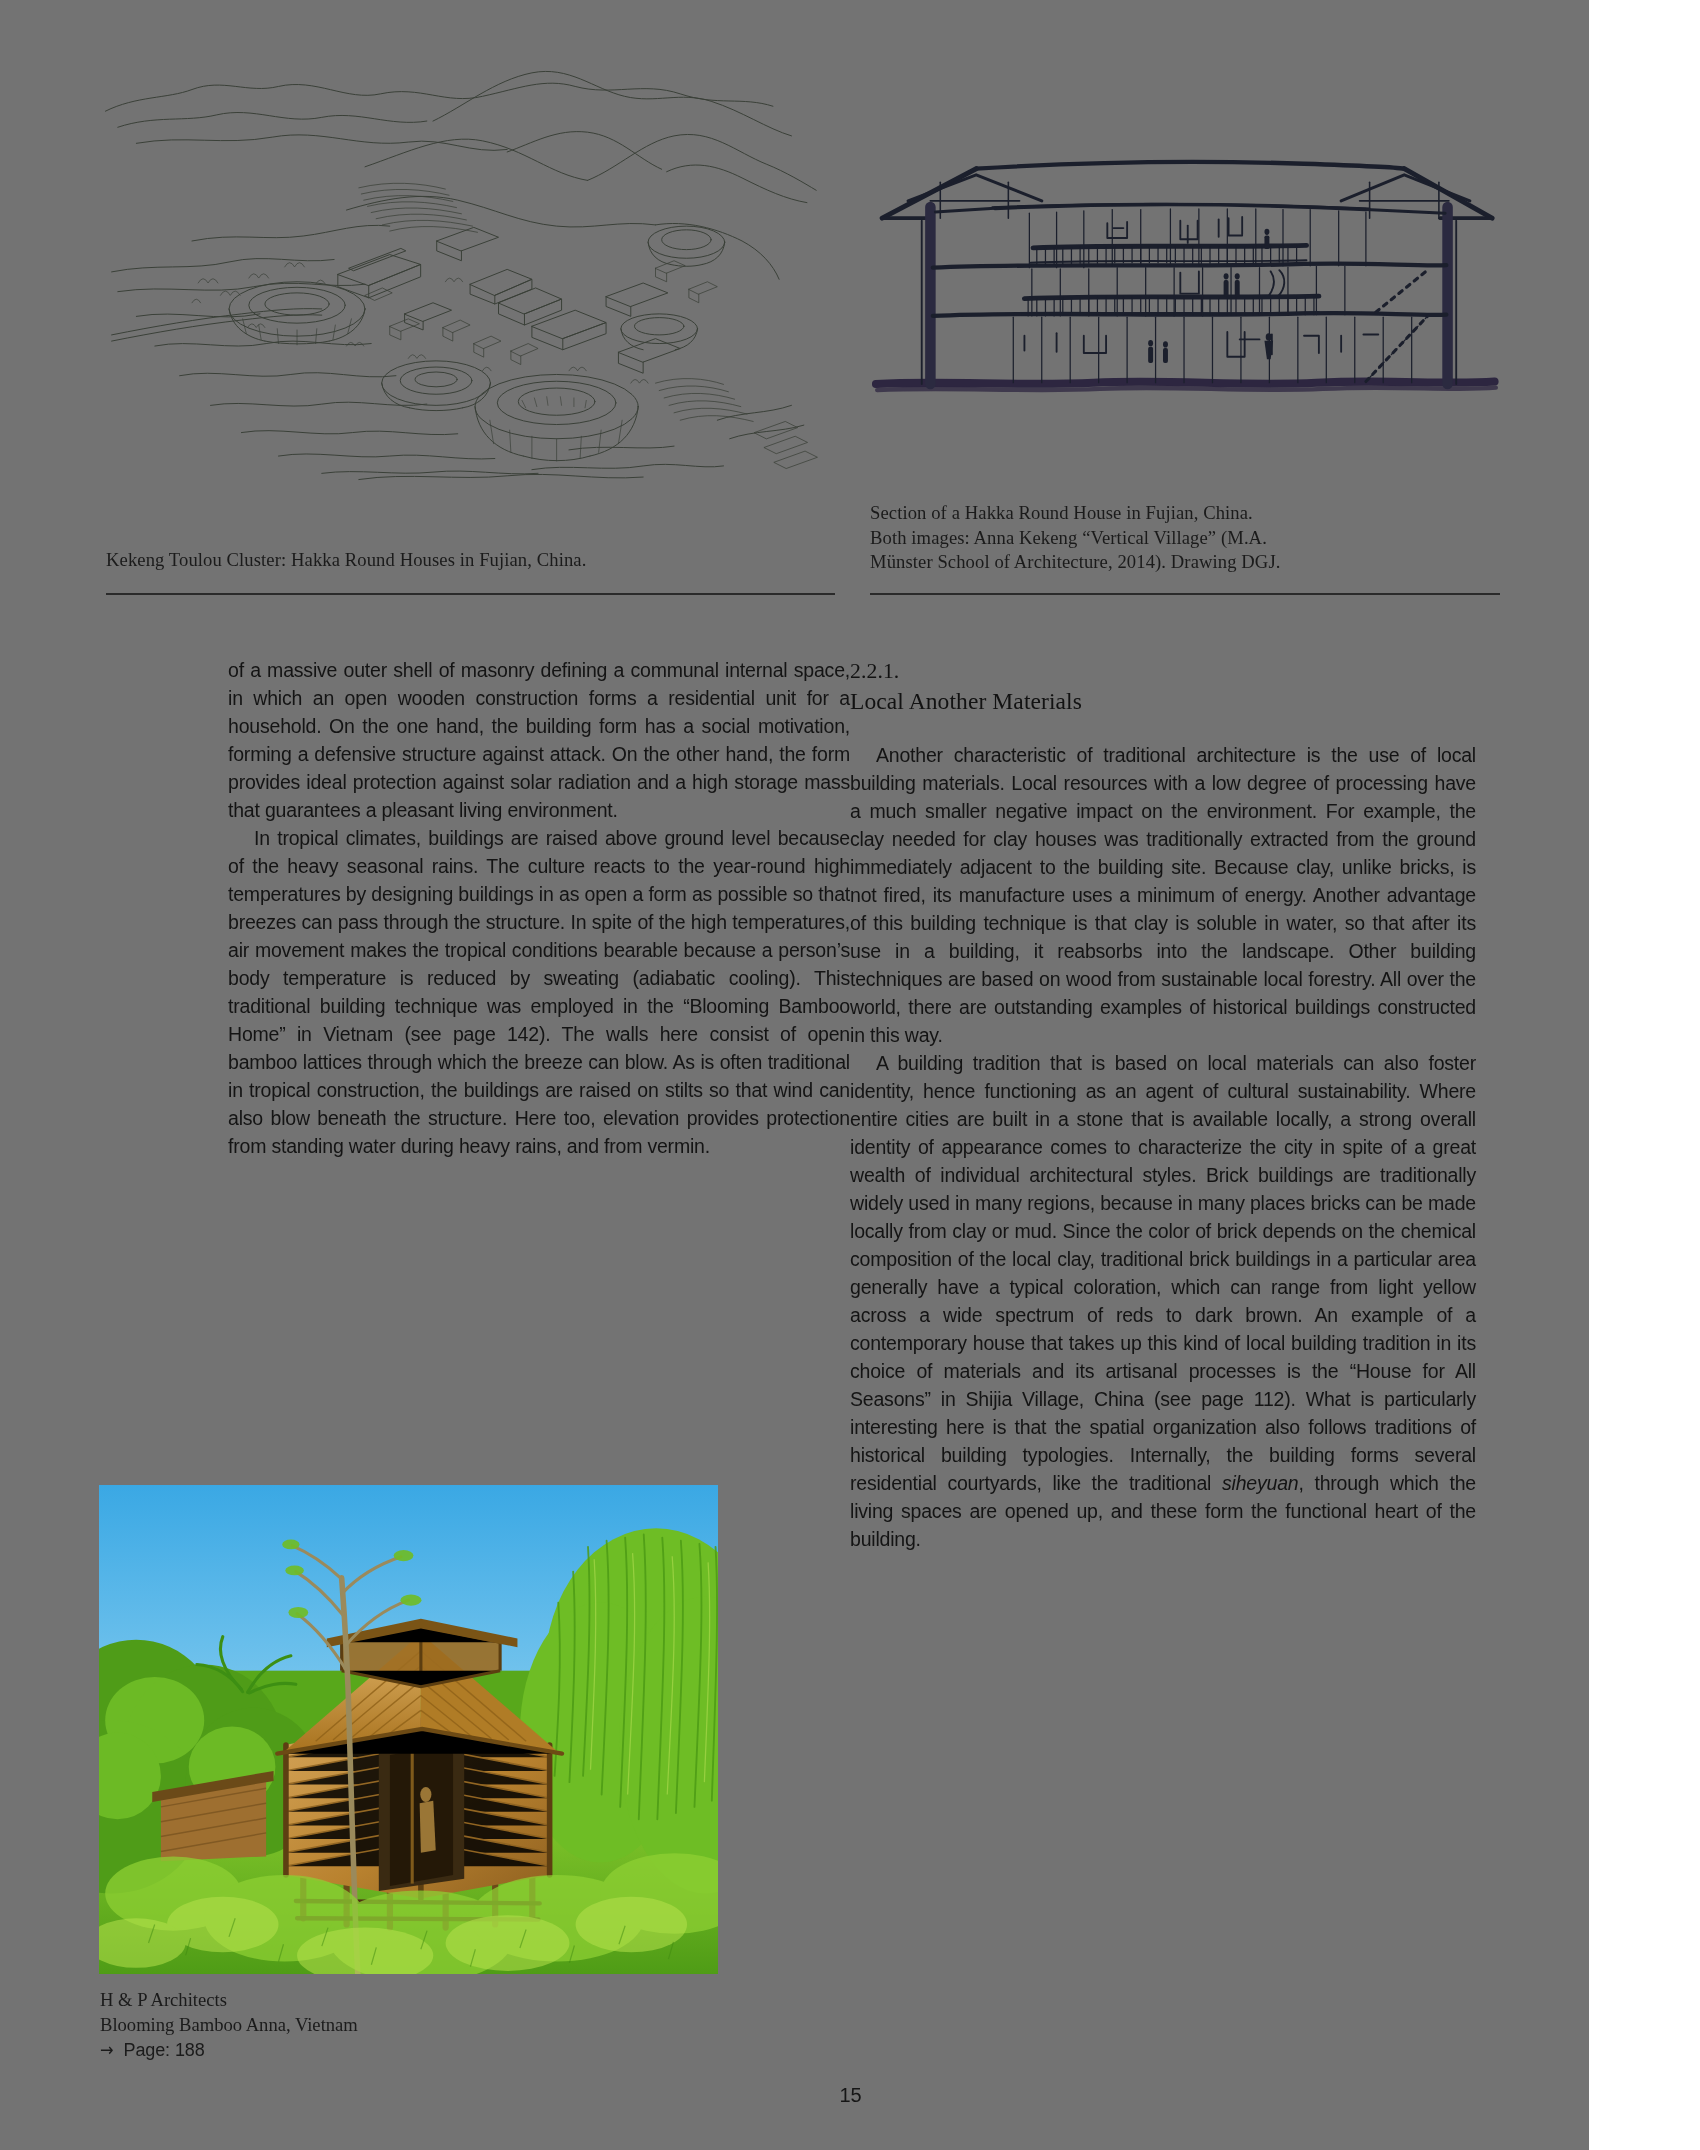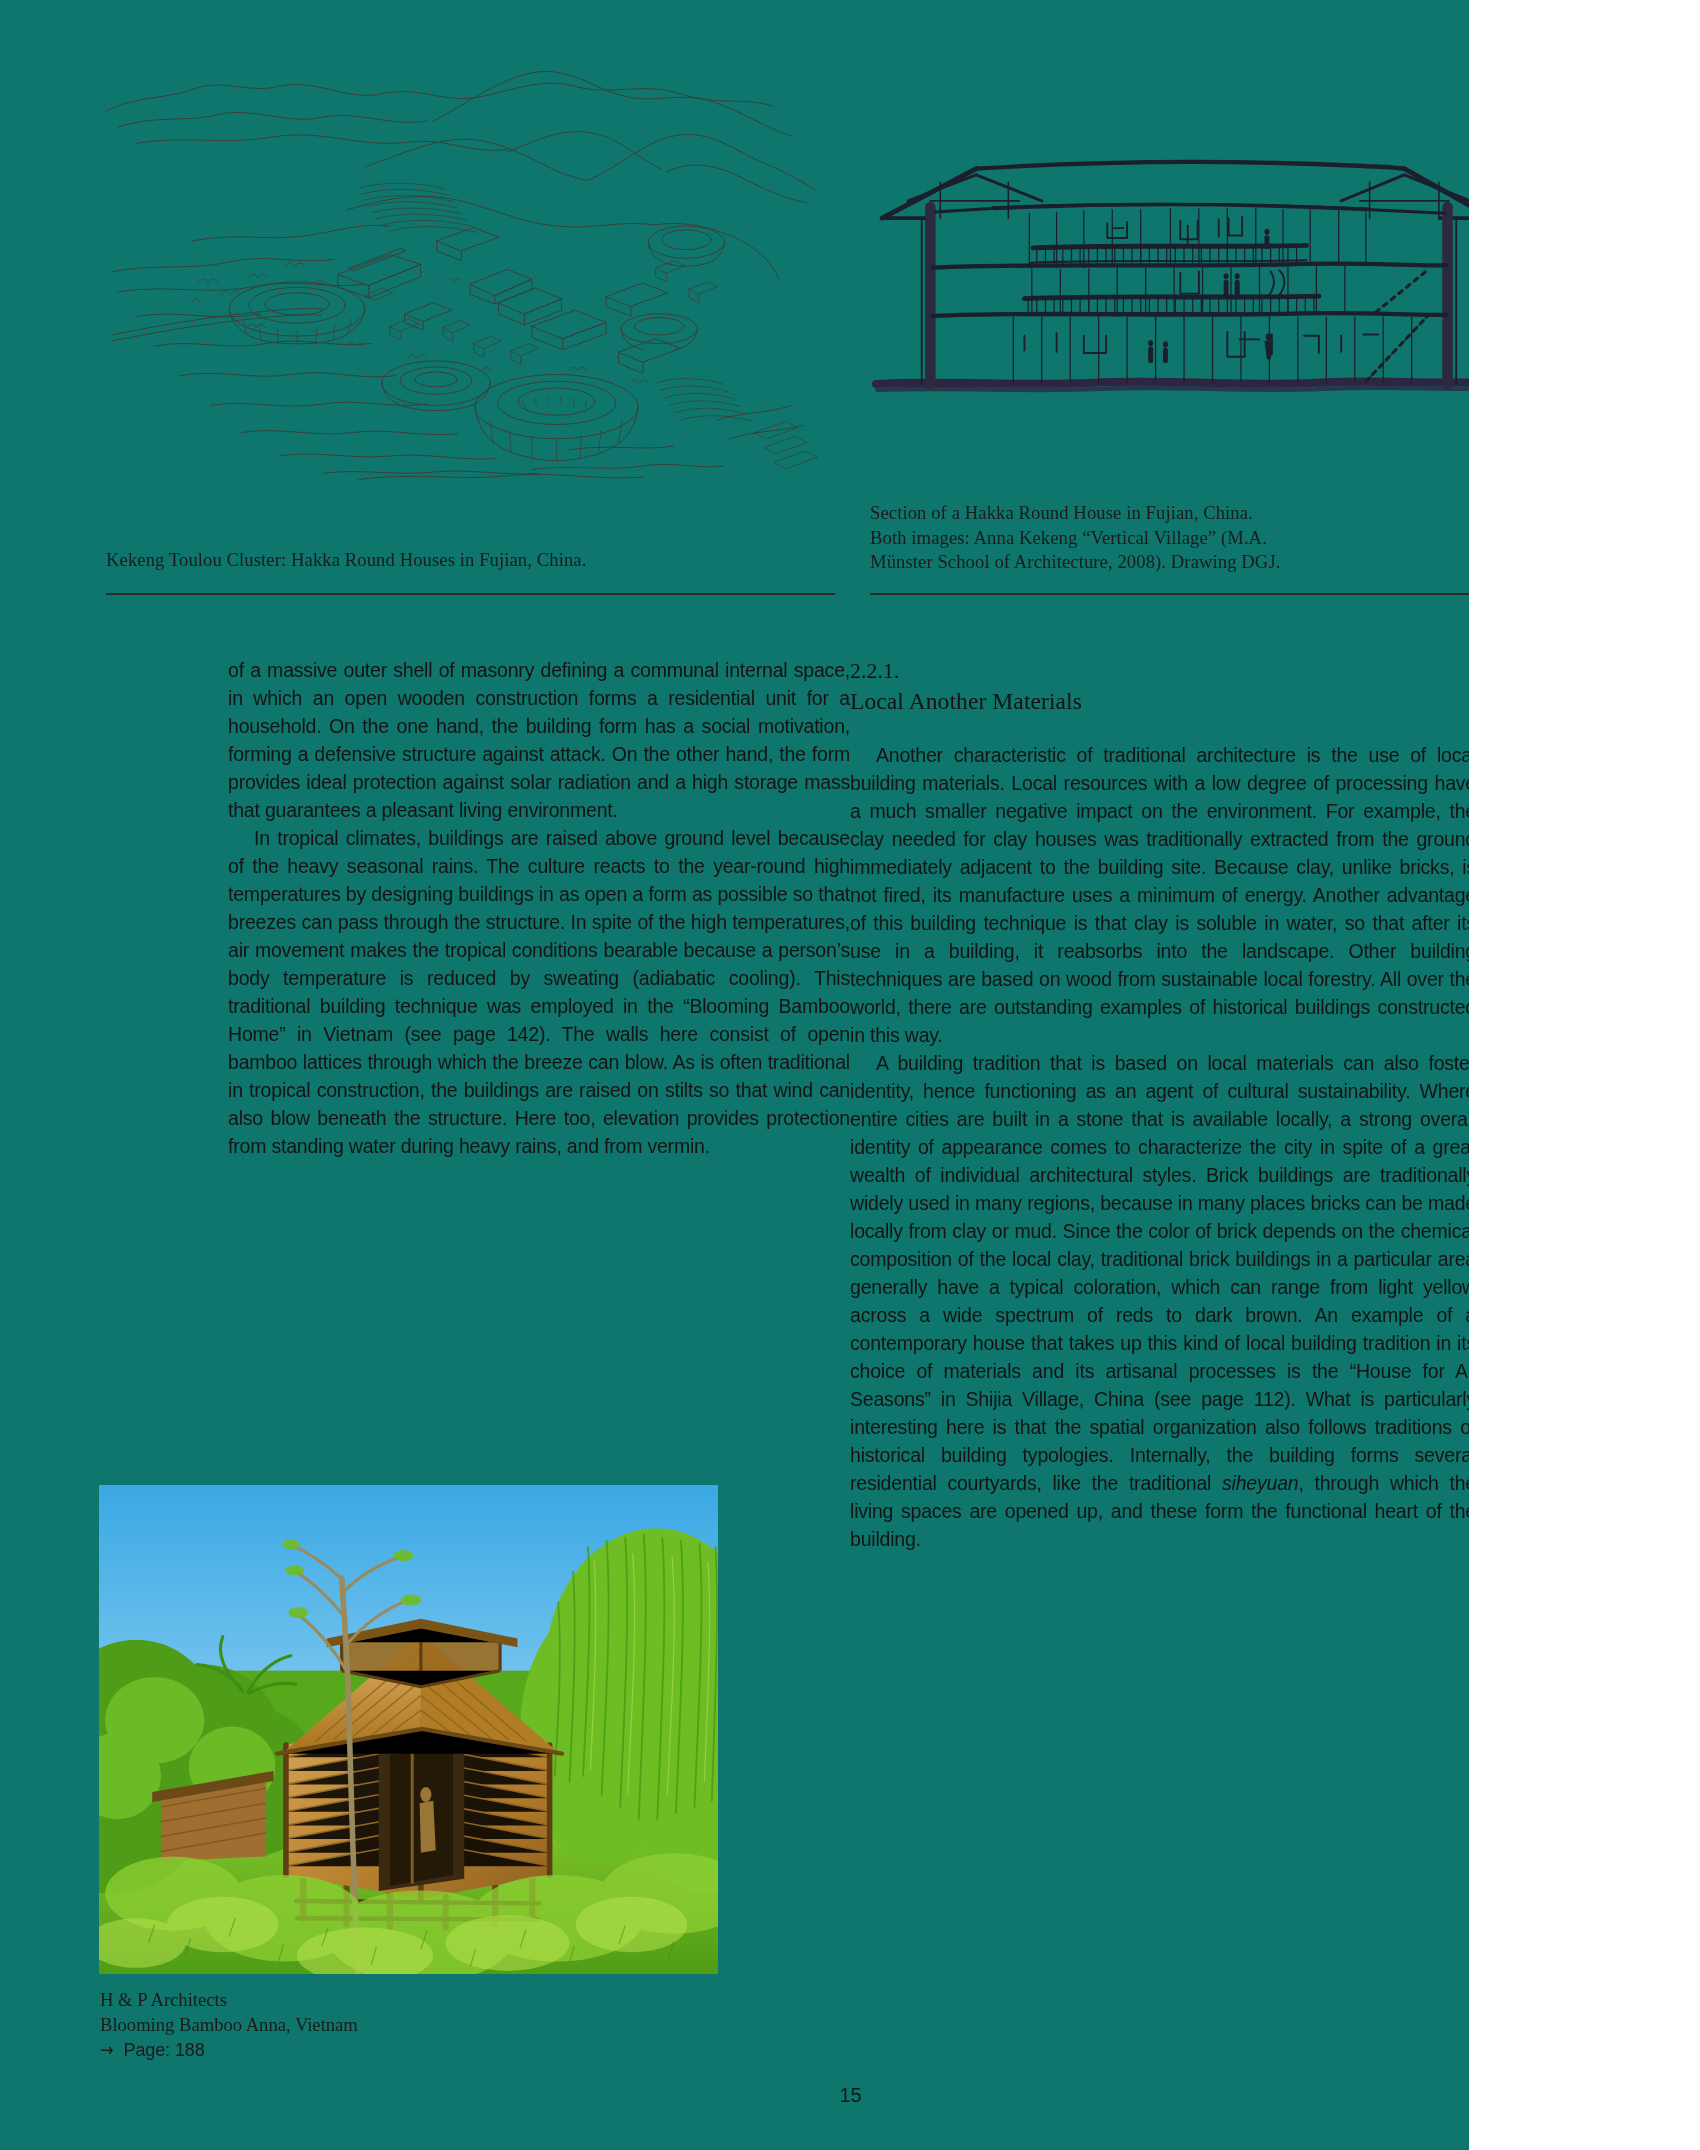--- a/index.html
+++ b/index.html
@@ -2,23 +2,23 @@
 <html style="font-size:10px"><head>
 <meta charset="utf-8">
 <style>
   html, body {
     margin: 0;
     padding: 0;
     background: #ffffff;
   }
   .page {
     position: relative;
-    width: 1469px;
+    width: 1589px;
     height: 2151px;
-    background: #0f766e;
+    background: #737373;
     font-family: "Liberation Sans", sans-serif;
     overflow: hidden;
   }
 
   
   .fig-left {
     position: absolute;
     left: 99px;
     top: 37px;
     width: 736px;
@@ -533,21 +533,21 @@
         <path d="M800 392 L 900 286" stroke="#1b1f2c" stroke-width="2" stroke-dasharray="3 7"></path>
 
         <path d="M196 110 C 360 102, 560 102, 806 112" stroke="#1b1f2c" stroke-width="2.5"></path>
       </g>
     </svg>
   </div>
 
   <div class="cap cap-right">
     <div>Section of a Hakka Round House  in Fujian, China.</div>
     <div>Both images: Anna Kekeng “Vertical Village” (M.A.</div>
-    <div>Münster School of Architecture, 2008). Drawing DGJ.</div>
+    <div>Münster School of Architecture, 2014). Drawing DGJ.</div>
   </div>
 
   <div class="cap cap-left">Kekeng Toulou Cluster: Hakka Round Houses in Fujian, China.</div>
 
   <div class="rule rule-left"></div>
   <div class="rule rule-right"></div>
 
   <div class="col col-left">
     <p>of a massive outer shell of masonry defining a communal internal space, in which an open wooden construction forms a residential unit for a household. On the one hand, the building form has a social motivation, forming a defensive structure against attack. On the other hand, the form provides ideal protection against solar radiation and a high storage mass that guarantees a pleasant living environment.</p>
     <p class="indent">In tropical climates, buildings are raised above ground level because of the heavy seasonal rains. The culture reacts to the year-round high temperatures by designing buildings in as open a form as possible so that breezes can pass through the structure. In spite of the high temperatures, air movement makes the tropical conditions bearable because a person’s body temperature is reduced by sweating (adiabatic cooling). This traditional building technique was employed in the “Blooming Bamboo Home” in Vietnam (see page 142). The walls here consist of open bamboo lattices through which the breeze can blow. As is often traditional in tropical construction, the buildings are raised on stilts so that wind can also blow beneath the structure. Here too, elevation provides protection from standing water during heavy rains, and from vermin.</p>

